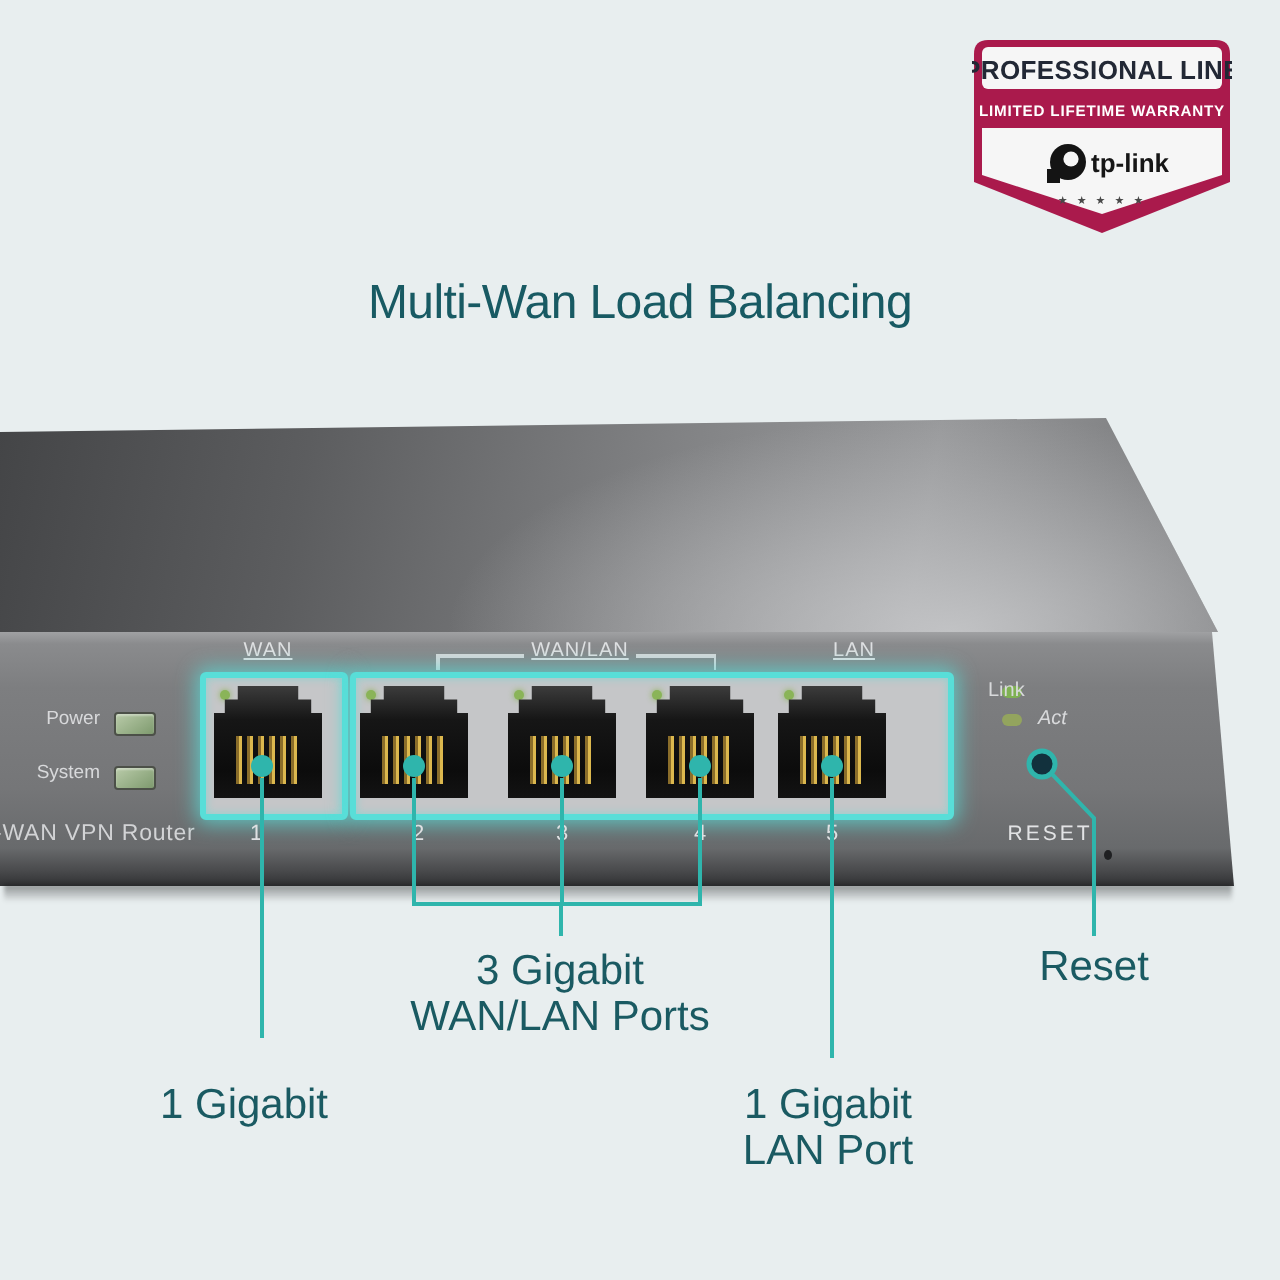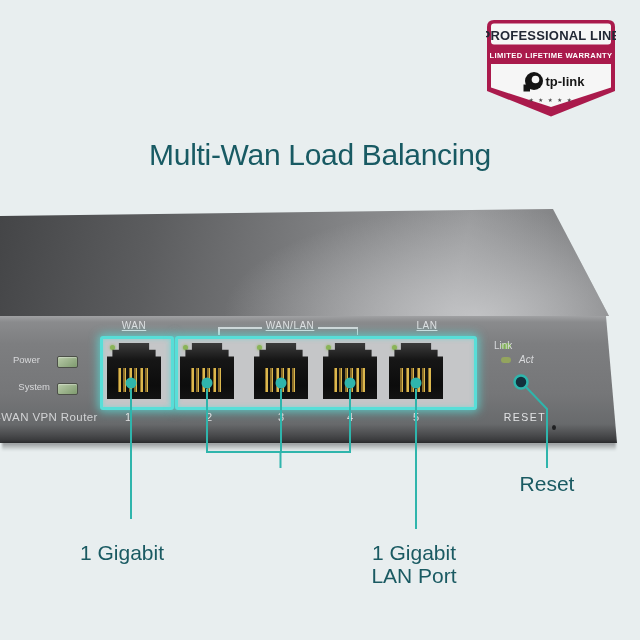--- a/index.html
+++ b/index.html
@@ -1,21 +1,21 @@
 <!DOCTYPE html>
 <html><head>
 <meta charset="utf-8">
 <style>
   html,body{margin:0;padding:0;}
   body{background:#e8eeef;font-family:"Liberation Sans","DejaVu Sans",sans-serif;}
   .canvas{position:relative;width:640px;height:640px;background:#e8eeef;overflow:hidden;}
 
   
   .title{position:absolute;left:0;right:0;top:138px;text-align:center;
-         font-size:30px;font-weight:500;color:#185a63;letter-spacing:-.3px;}
+         font-size:24px;font-weight:500;color:#185a63;letter-spacing:-.3px;}
 
   
   .router-top{position:absolute;left:0;top:206px;width:610px;height:110px;
     clip-path:polygon(0px 10px,553px 3px,609px 110px,0px 110px);
     background:
       radial-gradient(ellipse 420px 180px at 78% 100%, rgba(205,206,208,.8), rgba(205,206,208,0) 60%),
       linear-gradient(100deg,#444547 0%,#5c5d5f 25%,#828385 55%,#98999b 75%,#737476 100%);}
   .router-face{position:absolute;left:0;top:316px;width:618px;height:127px;
     clip-path:polygon(0px 0px,606px 0px,617px 127px,0px 127px);
     background:linear-gradient(180deg,#a0a1a3 0px,#8a8b8d 6px,#7d7e80 28px,#757678 78px,#686a6c 108px,#4a4b4d 119px,#313234 127px);}
@@ -78,21 +78,21 @@
   <div class="router-shadow"></div>
 
   <div class="face-label" style="left:104px;top:320px;width:60px;">WAN</div>
   <div class="face-label" style="left:260px;top:320px;width:60px;">WAN/LAN</div>
   <div class="face-label" style="left:397px;top:320px;width:60px;">LAN</div>
   <div class="bracket" style="left:218px;top:327px;width:44px;height:1.5px;"></div>
   <div class="bracket" style="left:318px;top:327px;width:40px;height:1.5px;"></div>
   <div class="bracket" style="left:218px;top:327px;width:1.5px;height:8px;"></div>
   <div class="bracket" style="left:356.5px;top:327px;width:1.5px;height:8px;"></div>
 
-  <div class="led-label" style="left:0;top:354px;width:50px;text-align:left;padding-left:13px;">Power</div>
+  <div class="led-label" style="left:0;top:354px;width:50px;text-align:right;">Power</div>
   <div class="led-rect" style="left:57px;top:356px;"></div>
   <div class="led-label" style="left:0;top:381px;width:50px;text-align:right;">System</div>
   <div class="led-rect" style="left:57px;top:383px;"></div>
   <div class="model-text">-WAN VPN Router</div>
 
   <div class="hl-box" style="left:100px;width:68px;"></div>
   <div class="hl-box" style="left:175px;width:296px;"></div>
 
   <div class="port" style="left:107px;">
     <span class="port-led"></span>
@@ -153,20 +153,22 @@
       <circle cx="131" cy="383" r="5.5"></circle>
       <circle cx="207" cy="383" r="5.5"></circle>
       <circle cx="281" cy="383" r="5.5"></circle>
       <circle cx="350" cy="383" r="5.5"></circle>
       <circle cx="416" cy="383" r="5.5"></circle>
     </g>
     <circle cx="521" cy="382" r="6.5" fill="#12313d" stroke="#2fb5ac" stroke-width="2.5"></circle>
   </svg>
 
   <div class="note" style="left:170px;top:474px;width:220px;">
+    <div>3 Gigabit</div>
+    <div>WAN/LAN Ports</div>
   </div>
   <div class="note" style="left:487px;top:472px;width:120px;">Reset</div>
   <div class="note" style="left:32px;top:541px;width:180px;">
     <div>1 Gigabit</div>
   </div>
   <div class="note" style="left:324px;top:541px;width:180px;">
     <div>1 Gigabit</div>
     <div>LAN Port</div>
   </div>
 

